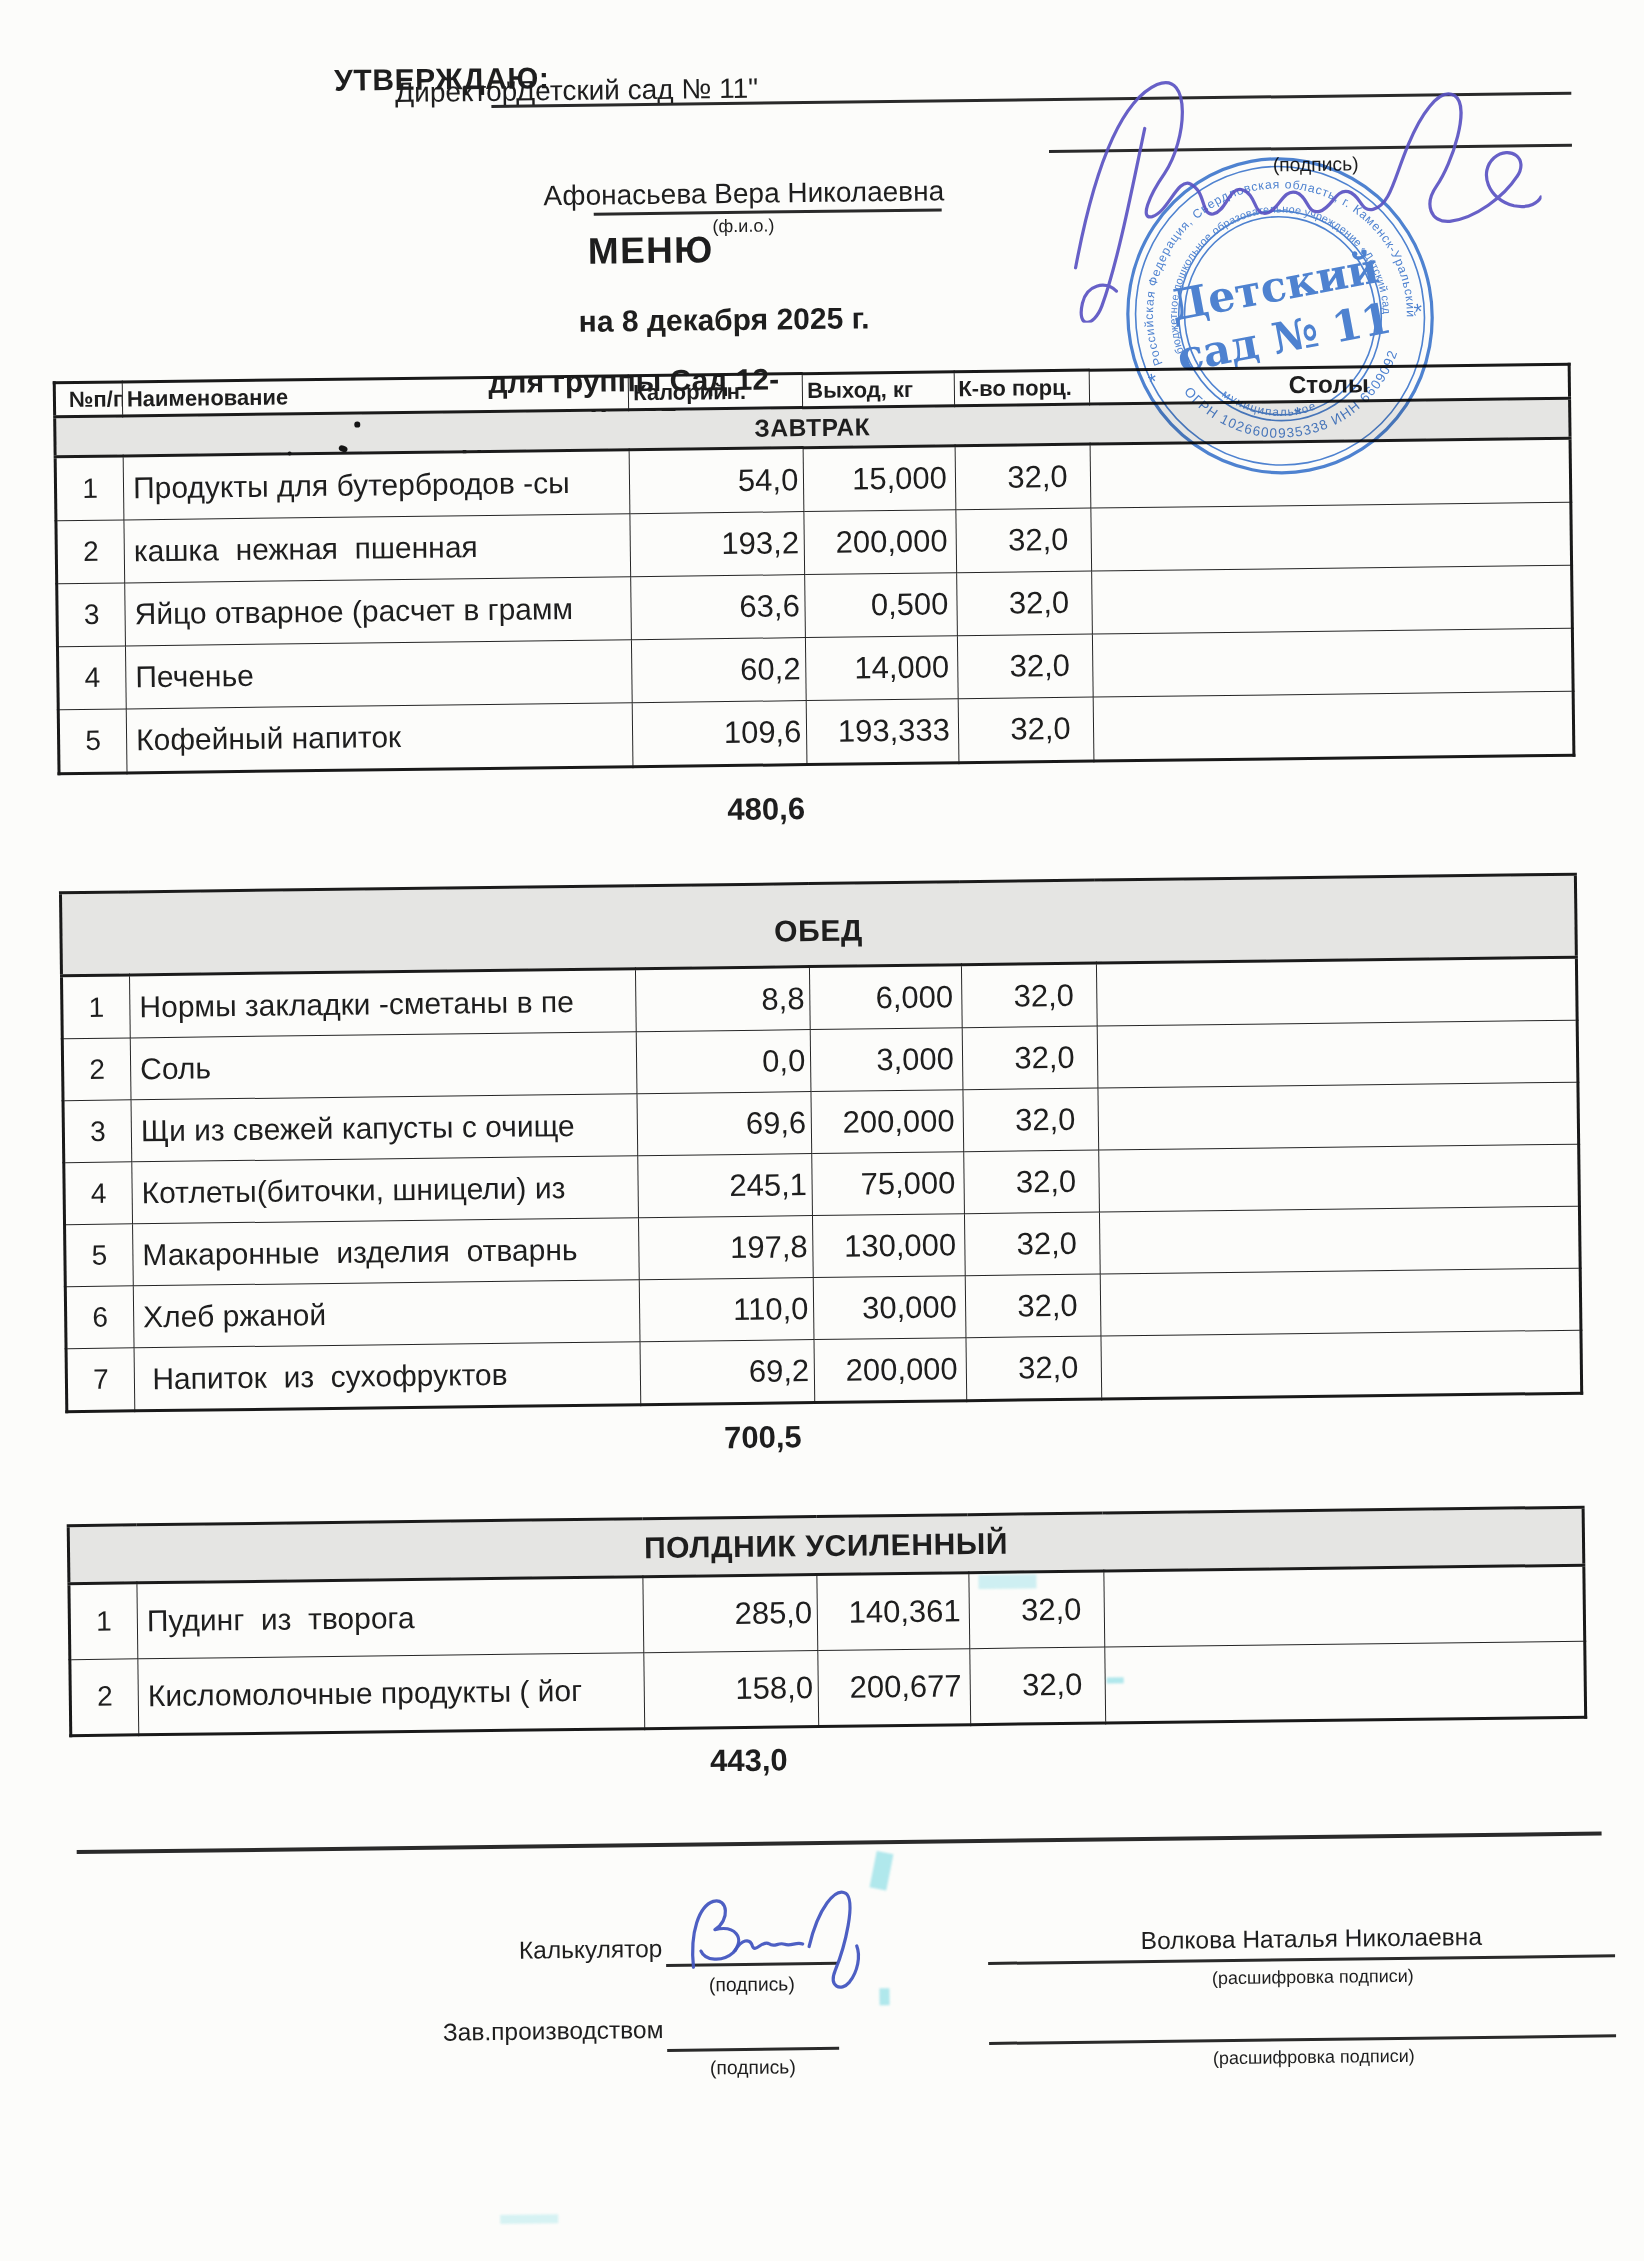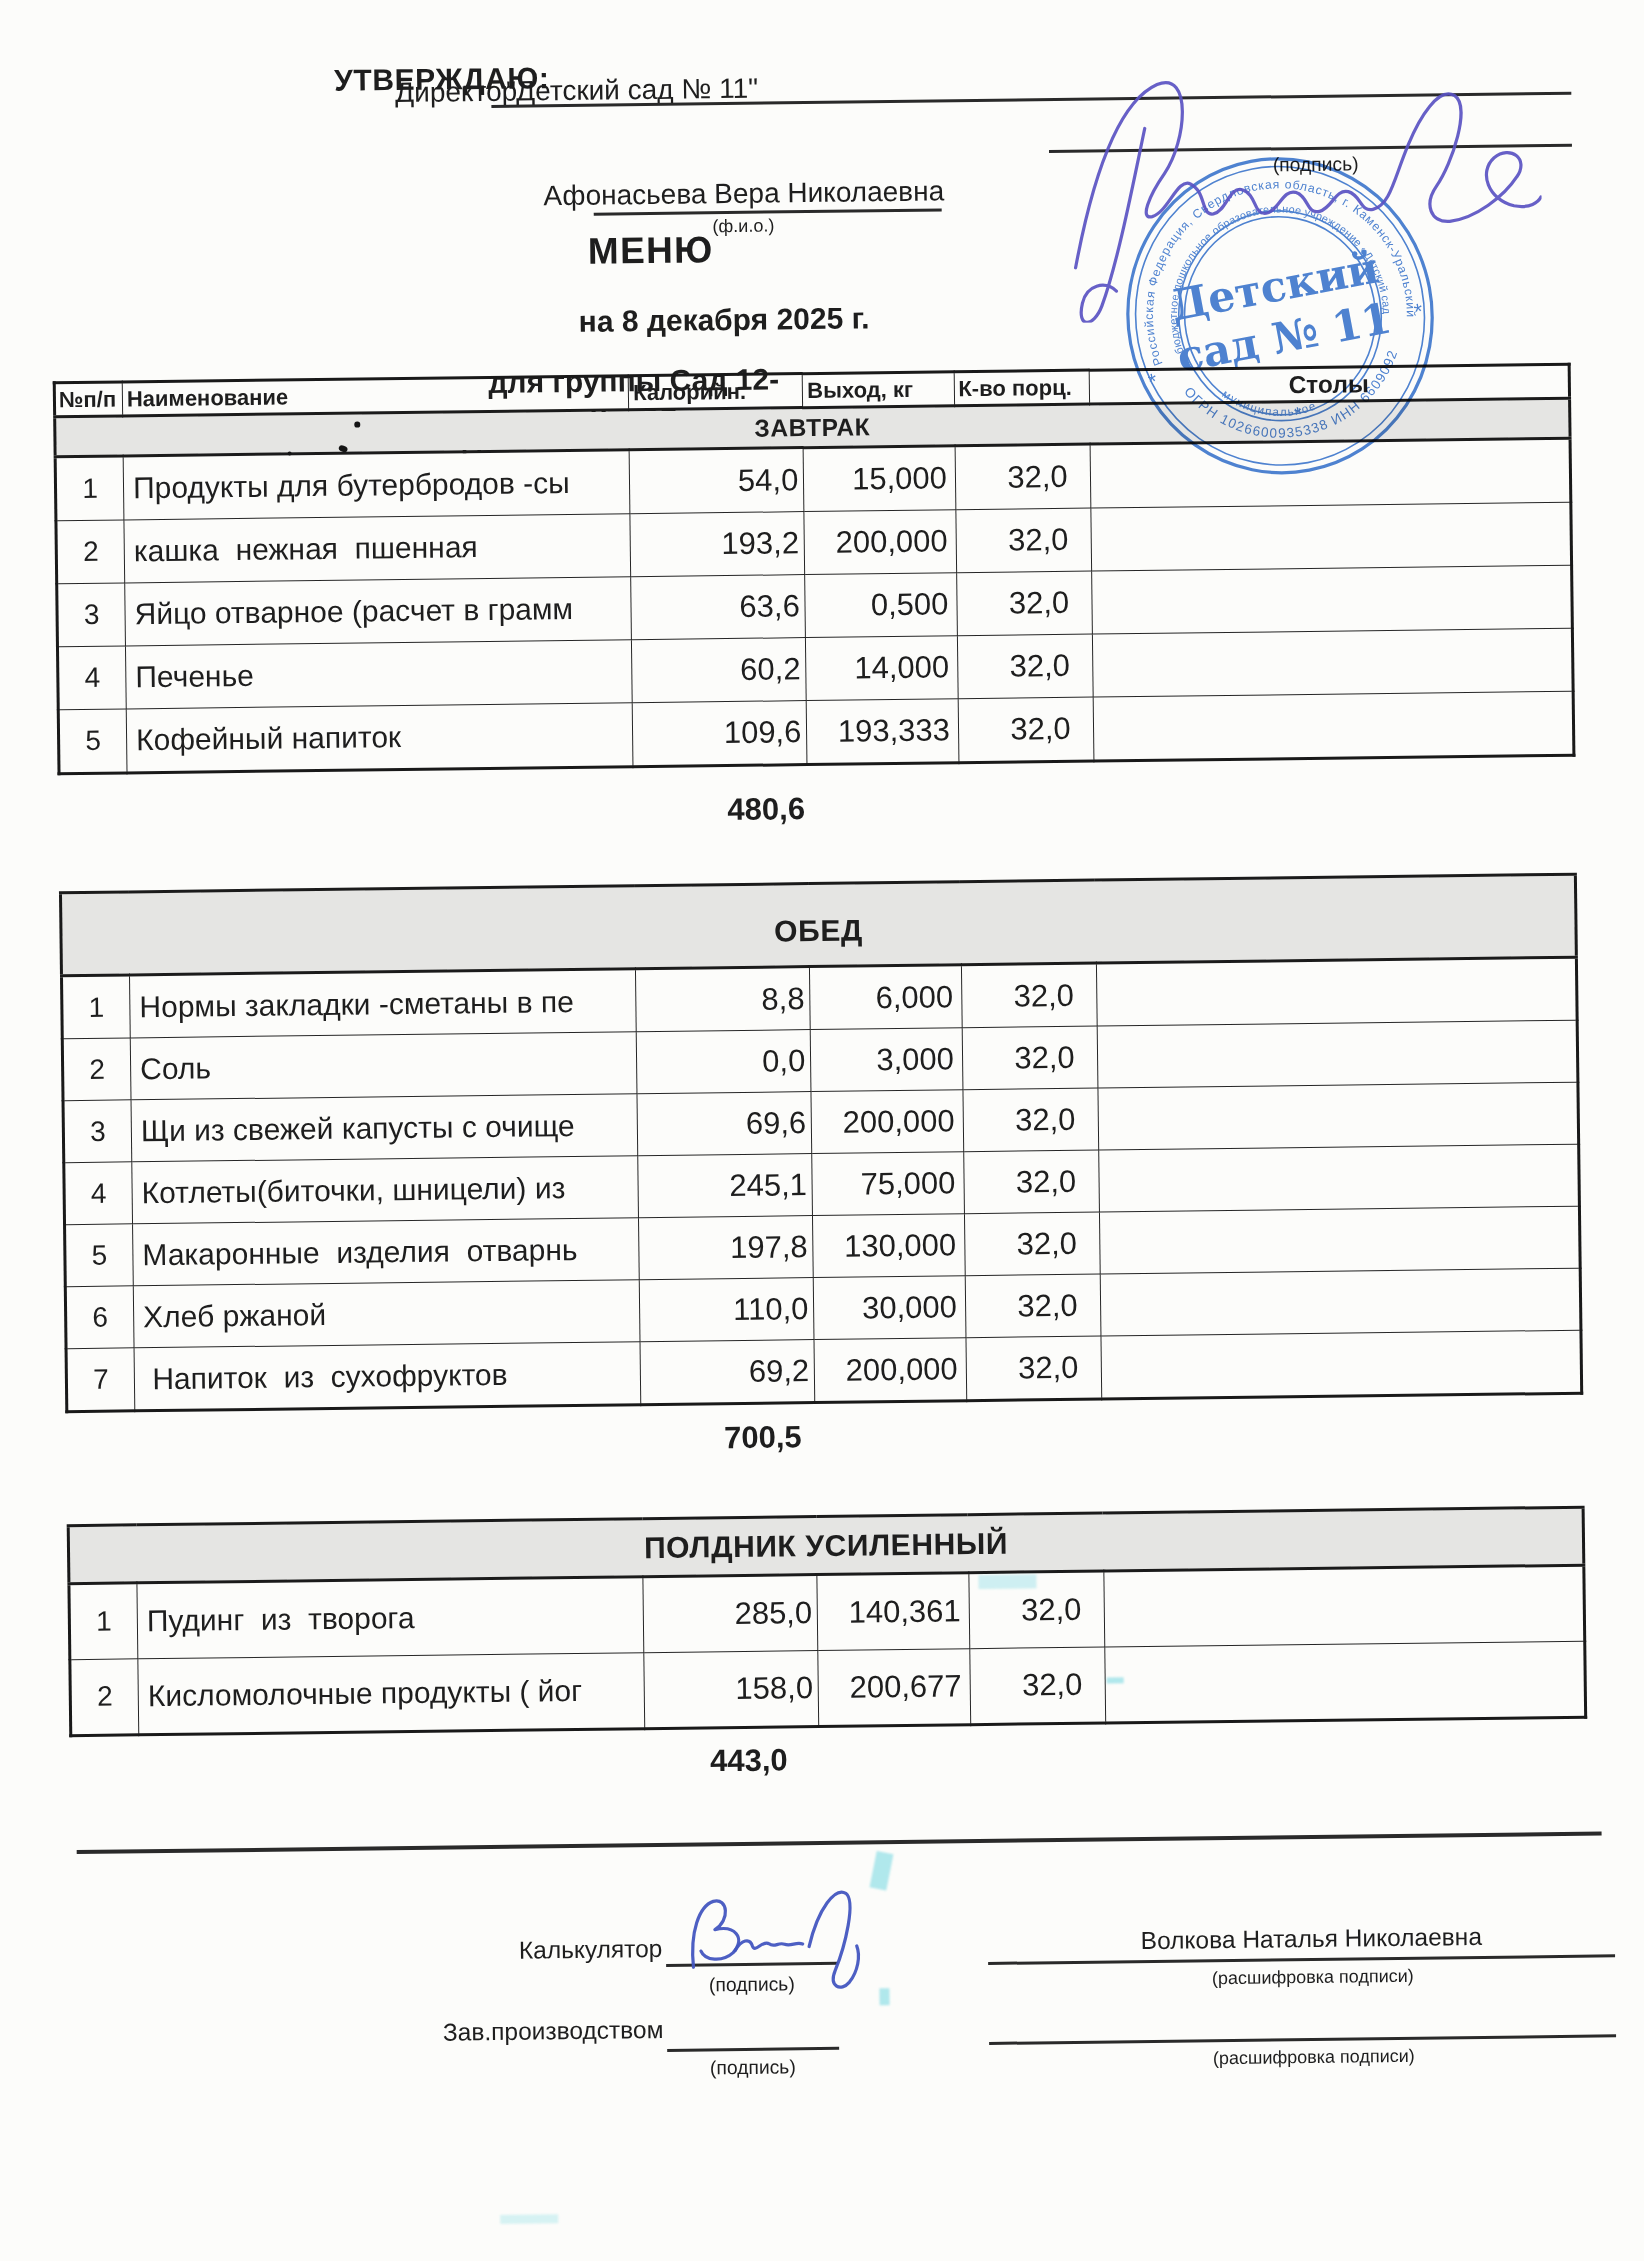--- a/index.html
+++ b/index.html
@@ -29,21 +29,21 @@
   .t-diet{left:464px;top:425px;font-size:30px;}
 
   
   table.menu{position:absolute;border-collapse:collapse;table-layout:fixed;width:1518px;
              border:3.9px solid #191919;}
   table.menu td, table.menu th{border:1.9px solid #262626;overflow:hidden;}
   .t1{left:55px;top:381px;}
   .t2{left:55px;top:891px;}
   .t3{left:55px;top:1524px;}
   .cols th{height:31px;font-size:22px;text-align:left;padding:0 3.9px;white-space:nowrap;font-weight:bold;}
-  .cols th.h-num{padding-left:3px;}
+  .cols th.h-num{padding-left:13px;}
   .cols th.h-stoly{text-align:center;font-size:24.5px;}
   tr.band td{background:#e5e5e3;font-weight:bold;text-align:center;
              border-top:3.2px solid #1b1b1b;border-bottom:3.2px solid #1b1b1b;}
   .t1 tr.band td{height:35px;font-size:24.5px;letter-spacing:0.6px;}
   .t2 tr.band td{height:66px;font-size:30px;padding-top:13px;letter-spacing:0.6px;}
   .t3 tr.band td{height:53px;font-size:30px;letter-spacing:0.6px;}
   .t1 tbody td{height:60px;}
   .t2 tbody td{height:59px;}
   .t3 tbody td{height:72px;}
   tbody td{font-size:30px;vertical-align:middle;}

